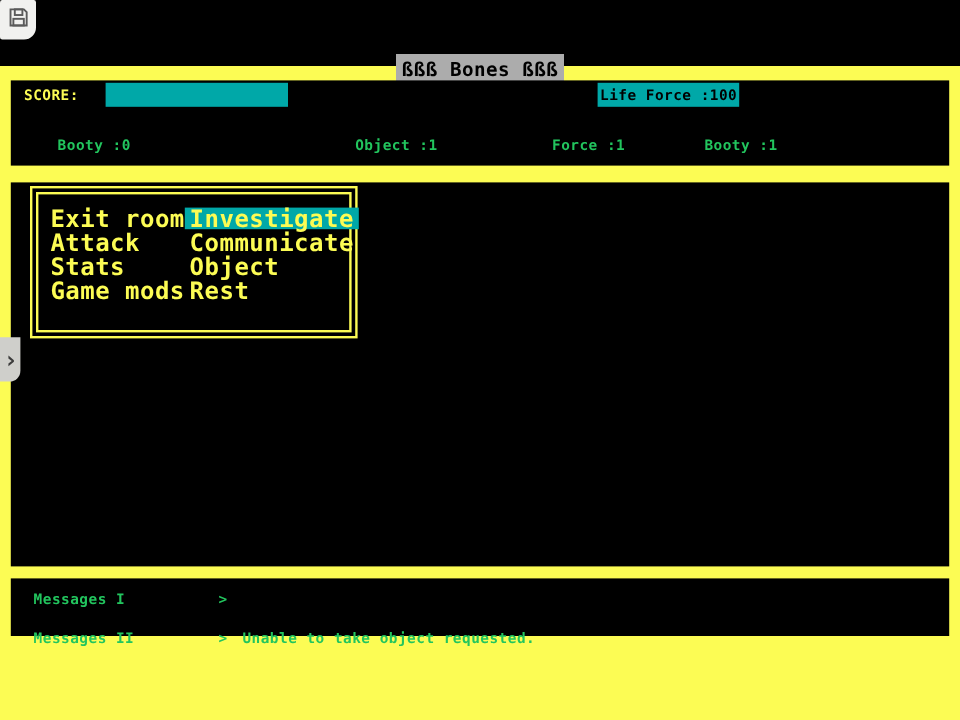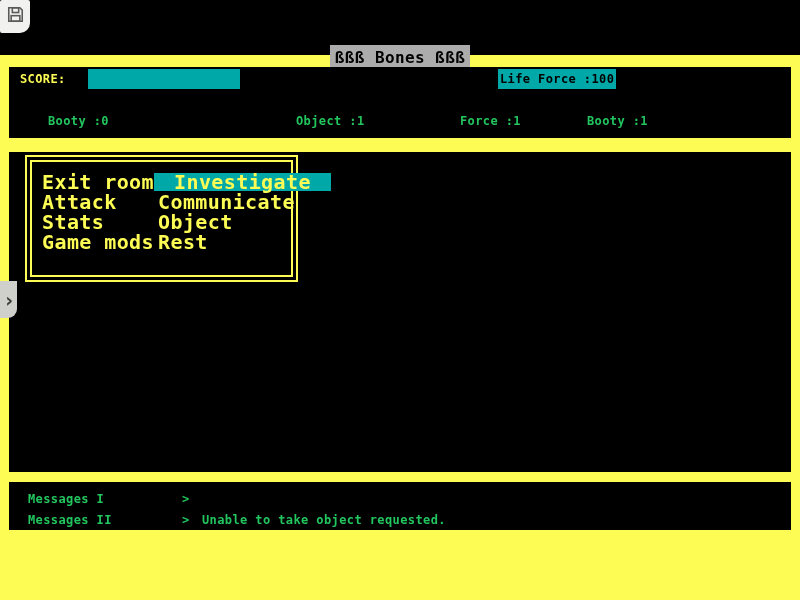--- a/index.html
+++ b/index.html
@@ -41,30 +41,30 @@
 
   
   #menu-box { position:absolute; left:16px; top:3px; width:273px; height:127px;
     border:2px solid #fcfc54; padding:3px; }
   #menu-inner { position:relative; height:100%; border:2px solid #fcfc54; }
   .menu-row { position:absolute; left:0; right:0; height:20px; }
   .mi { position:absolute; top:1px; height:18px; line-height:18px; font-size:20px;
     letter-spacing:0.4px; color:#fcfc54; white-space:pre; cursor:pointer; }
   .mi.left  { left:10px; }
   .mi.right { left:126px; }
-  .mi.selected { left:122px; background:#00a8a8; padding:0 20px; }
+  .mi.selected { left:122px; background:#00a8a8; padding:0 4px; }
 
   
   #side-tab { position:absolute; left:0; top:281px; width:17px; height:37px;
     background:#cfcfcb; border:none; border-radius:0 0 9px 0; cursor:pointer;
     color:#3c3c3c; font-size:20px; line-height:32px; text-align:left; padding-left:3px;
     font-family:"DejaVu Sans Mono", monospace; font-weight:bold; }
 
   .msg-row { position:absolute; left:0; right:0; height:20px; }
-  #msg-row-0 { top:7px; } #msg-row-1 { top:28px; }
+  #msg-row-0 { top:7px; } #msg-row-1 { top:40px; }
   .msg-label { position:absolute; left:19px; }
   .msg-prompt { position:absolute; left:173px; }
   .msg-text { position:absolute; left:193px; }
 </style>
 </head>
 <body>
 
 <button id="save-btn" title="Save">
   <span>
     <svg width="19" height="19" viewBox="0 0 24 24">

